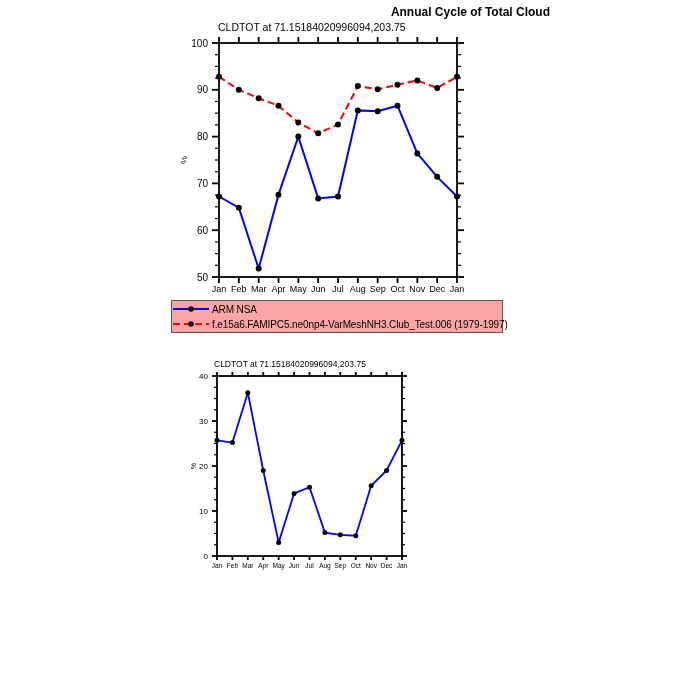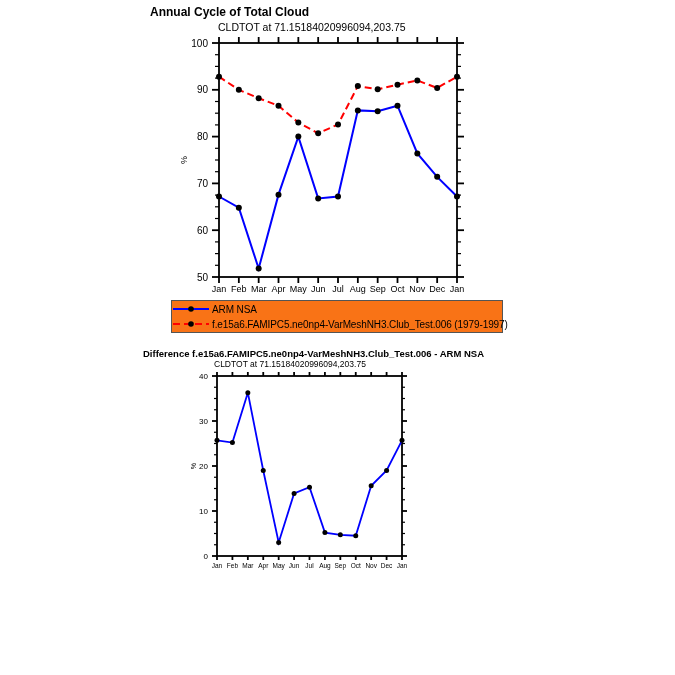--- a/index.html
+++ b/index.html
@@ -2,29 +2,29 @@
 <html><head>
 <meta charset="utf-8">
 <style>
   html,body{margin:0;padding:0;}
   body{
     width:675px;height:675px;background:#ffffff;position:relative;overflow:hidden;
     font-family:"Liberation Sans", sans-serif;color:#000;
   }
   .abs{position:absolute;}
   .chart-title{font-weight:bold;white-space:nowrap;}
-  .title-top{left:150px;top:5px;width:400px;text-align:left;font-size:12px;}
+  .title-top{left:150px;top:5px;width:400px;text-align:right;font-size:12px;}
   .subtitle-top{left:218px;top:21px;font-size:10.5px;white-space:nowrap;}
   .title-bot{left:143px;top:348px;width:330px;text-align:center;font-size:9.5px;}
   .subtitle-bot{left:214px;top:359px;font-size:8.5px;white-space:nowrap;}
   svg{position:absolute;overflow:visible;}
   svg text{font-family:"Liberation Sans", sans-serif;fill:#000;}
   .legend{
     position:absolute;left:171px;top:300px;width:332px;height:33px;
-    border:1px solid #555;background:#f97316;box-sizing:border-box;
+    border:1px solid #555;background:#fca5a5;box-sizing:border-box;
     display:flex;flex-direction:column;justify-content:center;
   }
   .legend-row{display:flex;align-items:center;height:15px;}
   .legend-row svg{position:static;flex:0 0 auto;}
   .legend-label{font-size:10px;margin-left:2px;white-space:nowrap;letter-spacing:-0.1px;}
 </style>
 </head>
 <body>
 
 <div class="abs" style="left:0;top:0;width:675px;height:675px;">
@@ -162,21 +162,20 @@
     </div>
     <div class="legend-row">
       <svg width="38" height="12" viewBox="0 0 38 12">
           <line x1="1" y1="6" x2="37" y2="6" stroke="#ff0000" stroke-width="2" stroke-dasharray="7,4"></line>
           <circle cx="19" cy="6" r="2.8" fill="#000000"></circle>
         </svg>
       <span class="legend-label">f.e15a6.FAMIPC5.ne0np4-VarMeshNH3.Club_Test.006 (1979-1997)</span>
     </div>
   </div>
 
-  <div class="abs chart-title title-bot">Difference f.e15a6.FAMIPC5.ne0np4-VarMeshNH3.Club_Test.006 - ARM NSA</div>
   <div class="abs subtitle-bot">CLDTOT at 71.15184020996094,203.75</div>
 
   <svg id="svg-bot" style="left:150px;top:368px;" width="330" height="212" viewBox="0 0 330 212">
       <line x1="64" y1="176.75" x2="67" y2="176.75" stroke="#000" stroke-width="1.2"></line>
       <line x1="252" y1="176.75" x2="255" y2="176.75" stroke="#000" stroke-width="1.2"></line>
       <line x1="64" y1="165.5" x2="67" y2="165.5" stroke="#000" stroke-width="1.2"></line>
       <line x1="252" y1="165.5" x2="255" y2="165.5" stroke="#000" stroke-width="1.2"></line>
       <line x1="64" y1="154.25" x2="67" y2="154.25" stroke="#000" stroke-width="1.2"></line>
       <line x1="252" y1="154.25" x2="255" y2="154.25" stroke="#000" stroke-width="1.2"></line>
       <line x1="64" y1="131.75" x2="67" y2="131.75" stroke="#000" stroke-width="1.2"></line>

